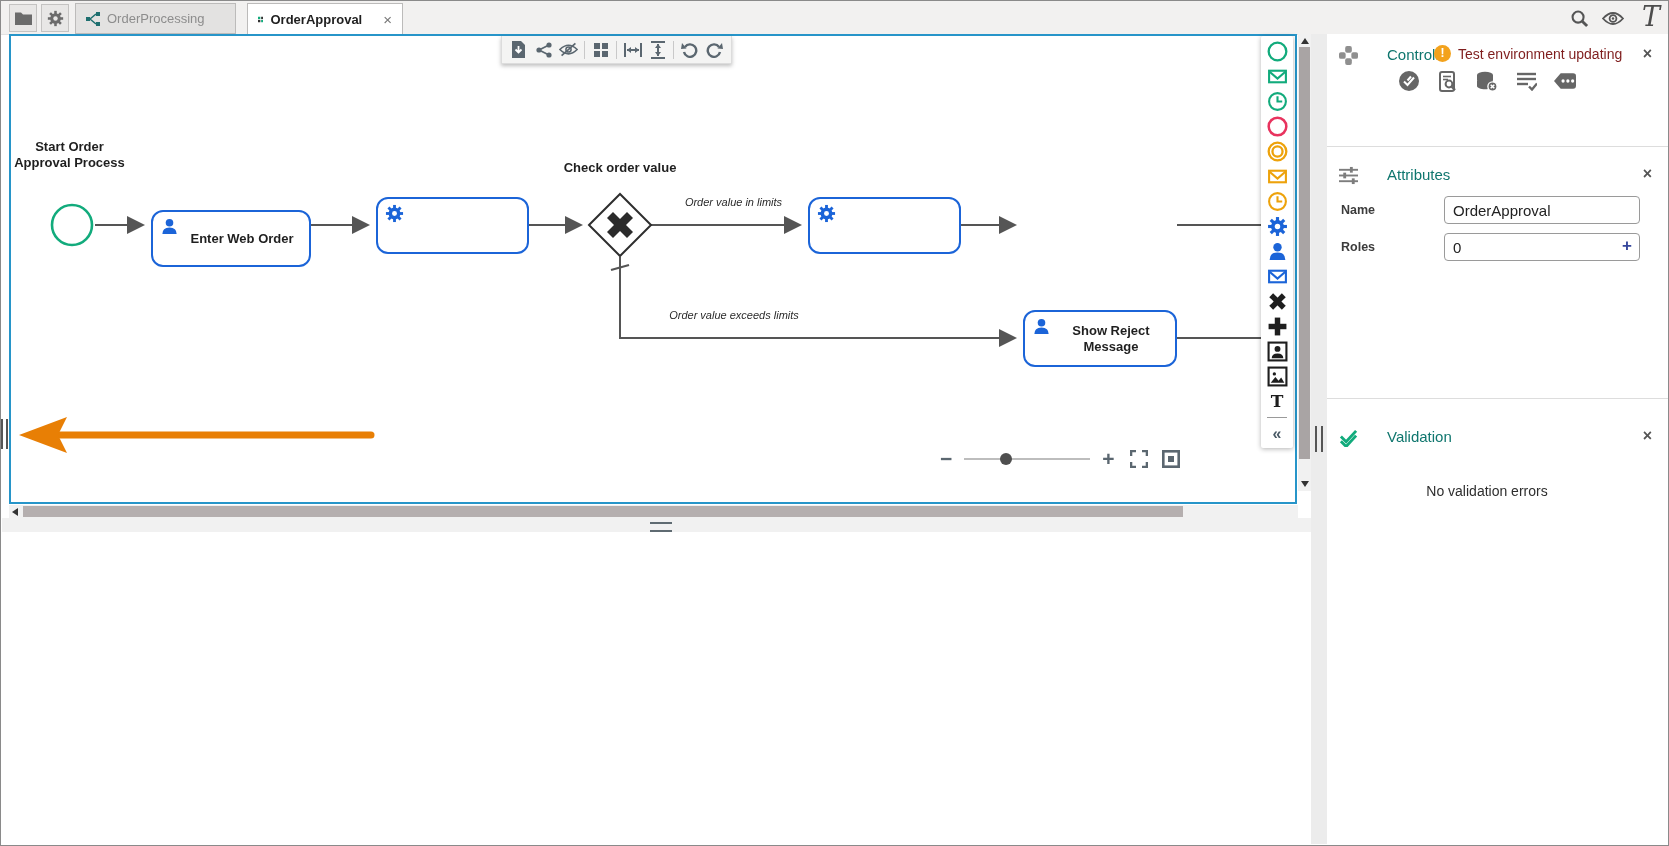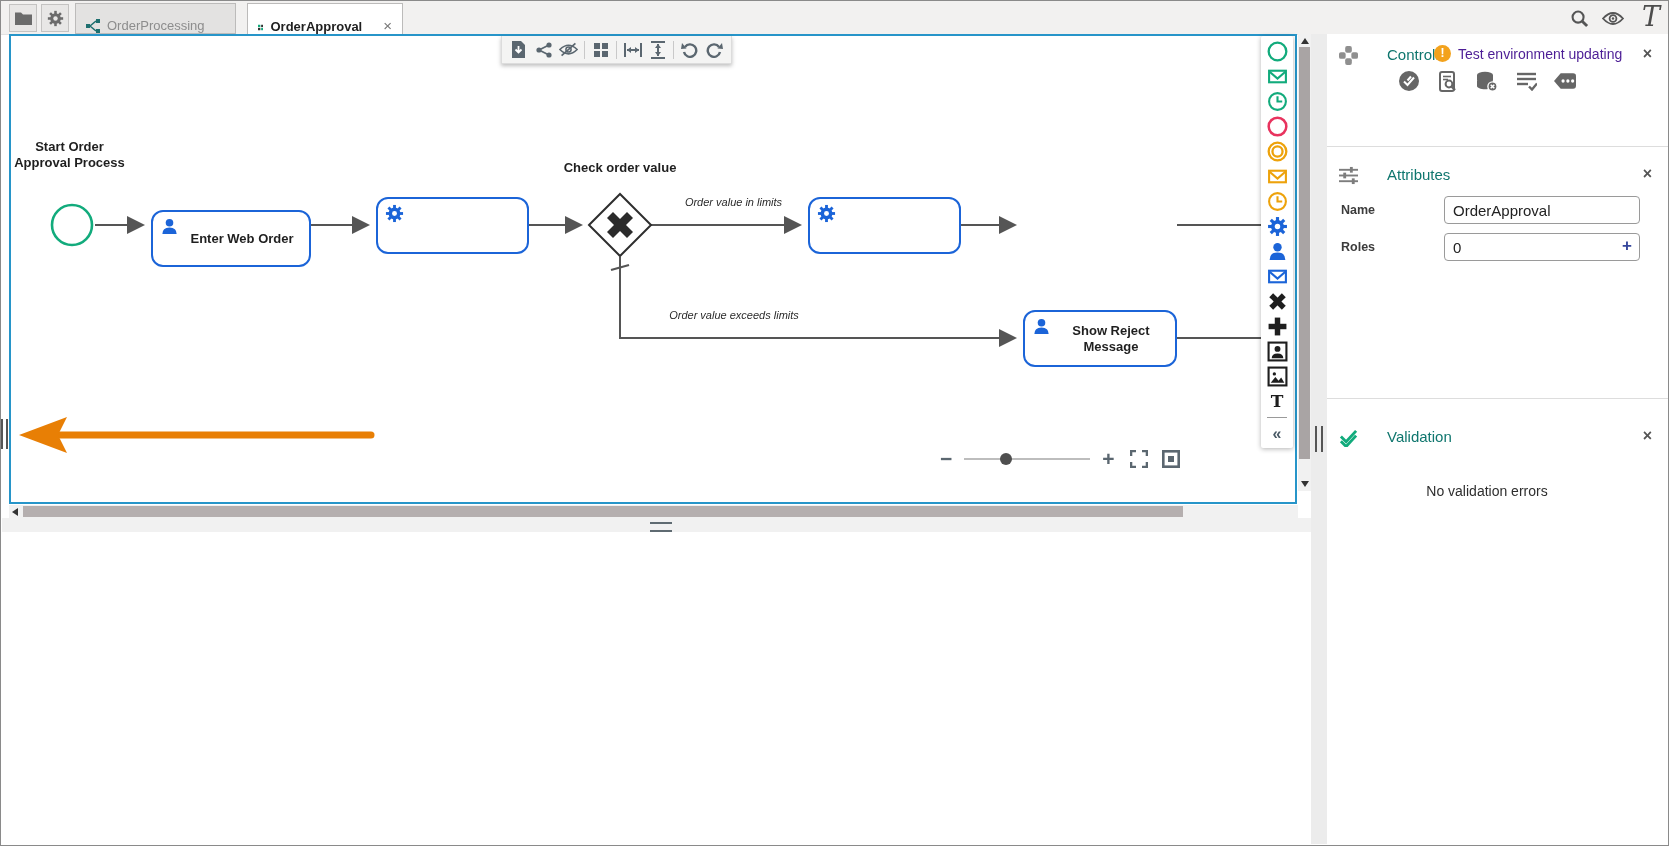--- a/index.html
+++ b/index.html
@@ -1,20 +1,20 @@
 <!DOCTYPE html>
 <html><head>
 <meta charset="utf-8">
 <style>
   html,body{margin:0;padding:0;background:#fff;font-family:"Liberation Sans",sans-serif;}
   .window{position:relative;width:1667px;height:844px;border:1px solid #8a8a8a;background:#fff;overflow:hidden;}
   
   .topbar{position:absolute;left:0;top:0;width:100%;height:33px;background:#f2f1f0;border-bottom:1px solid #e3e3e3;}
   .tb-btn{position:absolute;top:3px;width:28px;height:28px;background:#e8e7e6;border:1px solid #c4c3c2;box-sizing:border-box;display:flex;align-items:center;justify-content:center;cursor:pointer;}
-  .tab{position:absolute;top:2px;height:31px;box-sizing:border-box;display:flex;align-items:flex-end;gap:7px;padding:0 10px;font-size:13px;cursor:pointer;}
+  .tab{position:absolute;top:2px;height:31px;box-sizing:border-box;display:flex;align-items:center;gap:7px;padding:0 10px;font-size:13px;cursor:pointer;}
   .tab.inactive{background:#e3e2e1;border:1px solid #bcbbba;color:#8d8d8d;}
   .tab.active{background:#fff;border:1px solid #bcbbba;border-bottom:none;color:#1f1f1f;font-weight:700;}
   .tab .close{margin-left:14px;color:#777;font-weight:400;font-size:15px;cursor:pointer;}
   .top-right-icon{position:absolute;top:4px;width:26px;height:26px;display:flex;align-items:center;justify-content:center;cursor:pointer;}
   .t-logo{position:absolute;top:0px;right:8px;font-family:"DejaVu Serif",serif;font-style:italic;font-size:27px;color:#4d4d4d;cursor:pointer;}
   
   .canvas{position:absolute;left:8px;top:33px;width:1284px;height:466px;border:2px solid #2795c9;background:#fff;}
   .flow-svg{position:absolute;left:0;top:0;z-index:1;}
   .flow-label{position:absolute;z-index:2;color:#1f1f1f;font-weight:700;font-size:13px;text-align:center;line-height:16px;}
   .edge-label{position:absolute;z-index:2;color:#2b2b2b;font-style:italic;font-size:11px;text-align:center;font-weight:400;}
@@ -50,21 +50,21 @@
   .lhandle{position:absolute;left:0px;top:418px;width:7px;height:30px;border-left:2.5px solid #555;border-right:2.5px solid #555;box-sizing:border-box;z-index:9;cursor:col-resize;}
   .bottompane{position:absolute;left:1px;top:531px;width:1309px;height:312px;background:#fff;}
   
   .rpanel{position:absolute;left:1326px;top:33px;width:341px;height:810px;background:#fff;}
   .sec-divider{position:absolute;left:0;width:100%;height:1px;background:#ddd;}
   .sec-head{position:absolute;left:0;width:100%;height:22px;}
   .sec-title{position:absolute;left:36px;top:2px;font-size:15px;color:#0f766e;margin-left:24px;}
   .sec-icon{position:absolute;left:12px;top:2px;width:19px;height:19px;}
   .sec-close{position:absolute;right:16px;top:1px;font-size:16px;color:#555;font-weight:700;cursor:pointer;}
   .warn-badge{position:absolute;left:107px;top:1px;width:17px;height:17px;border-radius:50%;background:#f3a21c;color:#fff;font-size:12px;font-weight:700;text-align:center;line-height:17px;}
-  .warn-text{position:absolute;left:131px;top:2px;font-size:14px;color:#4c1d95;}
+  .warn-text{position:absolute;left:131px;top:2px;font-size:14px;color:#7f1d1d;}
   .ctrl-icons{position:absolute;left:0;top:36px;width:320px;display:flex;justify-content:center;gap:17px;}
   .ctrl-icons .ci{width:22px;height:22px;display:flex;align-items:center;justify-content:center;cursor:pointer;}
   .field-label{position:absolute;left:14px;font-size:12.5px;font-weight:700;color:#3c3c3c;}
   .field-input{position:absolute;left:117px;width:196px;height:28px;border:1px solid #9a9a9a;border-radius:4px;font-size:15px;color:#222;padding:0 8px;box-sizing:border-box;font-family:"Liberation Sans",sans-serif;background:#fff;}
   .roles-wrap{position:absolute;left:117px;width:196px;height:28px;}
   .roles-wrap input{width:100%;height:100%;border:1px solid #9a9a9a;border-radius:4px;font-size:15px;color:#222;padding:0 24px 0 8px;box-sizing:border-box;font-family:"Liberation Sans",sans-serif;}
   .roles-add{position:absolute;right:8px;top:3px;color:#35469c;font-size:17px;font-weight:700;cursor:pointer;}
   .val-msg{position:absolute;left:0;top:449px;width:320px;text-align:center;font-size:14px;color:#2e2e2e;}
 </style>
 </head>

